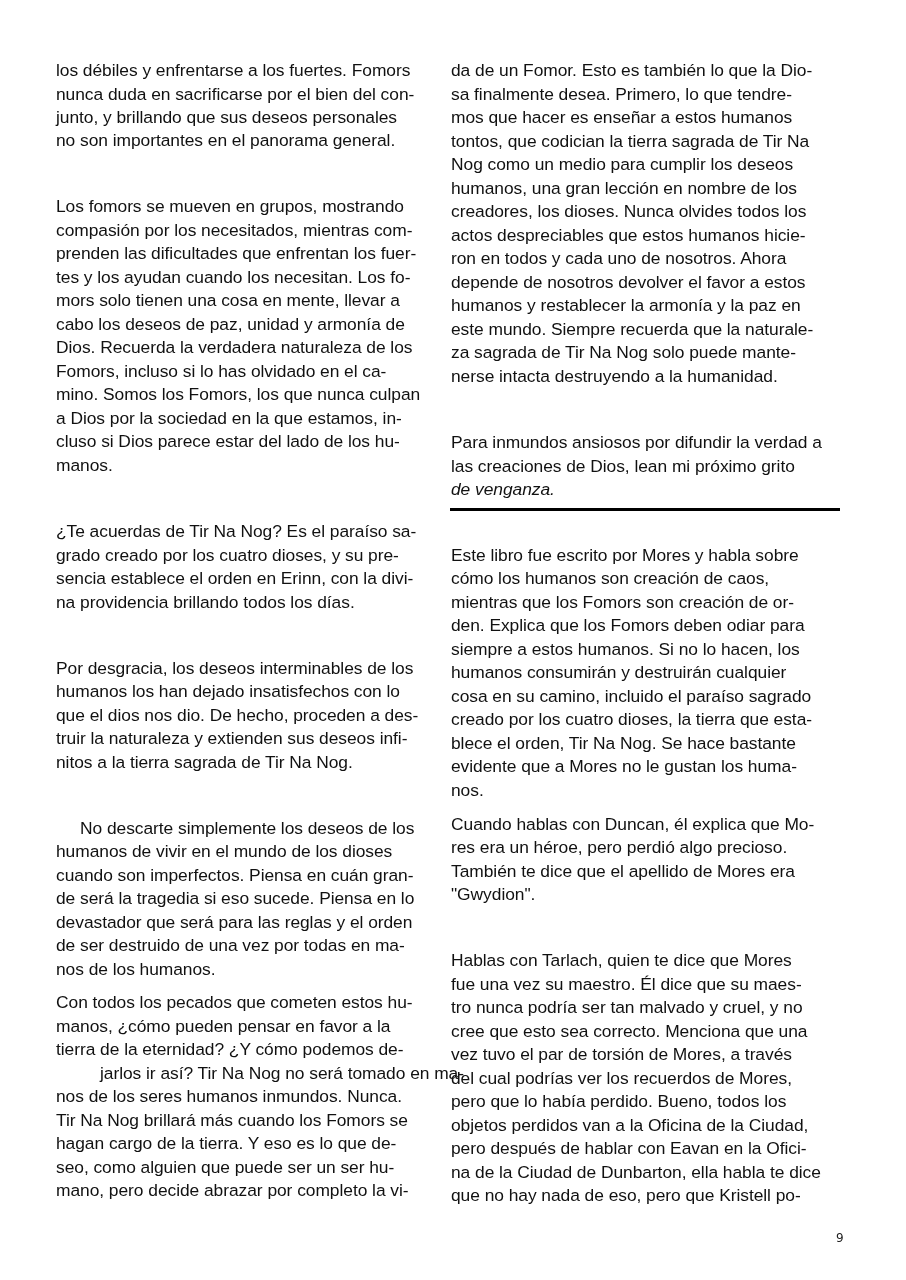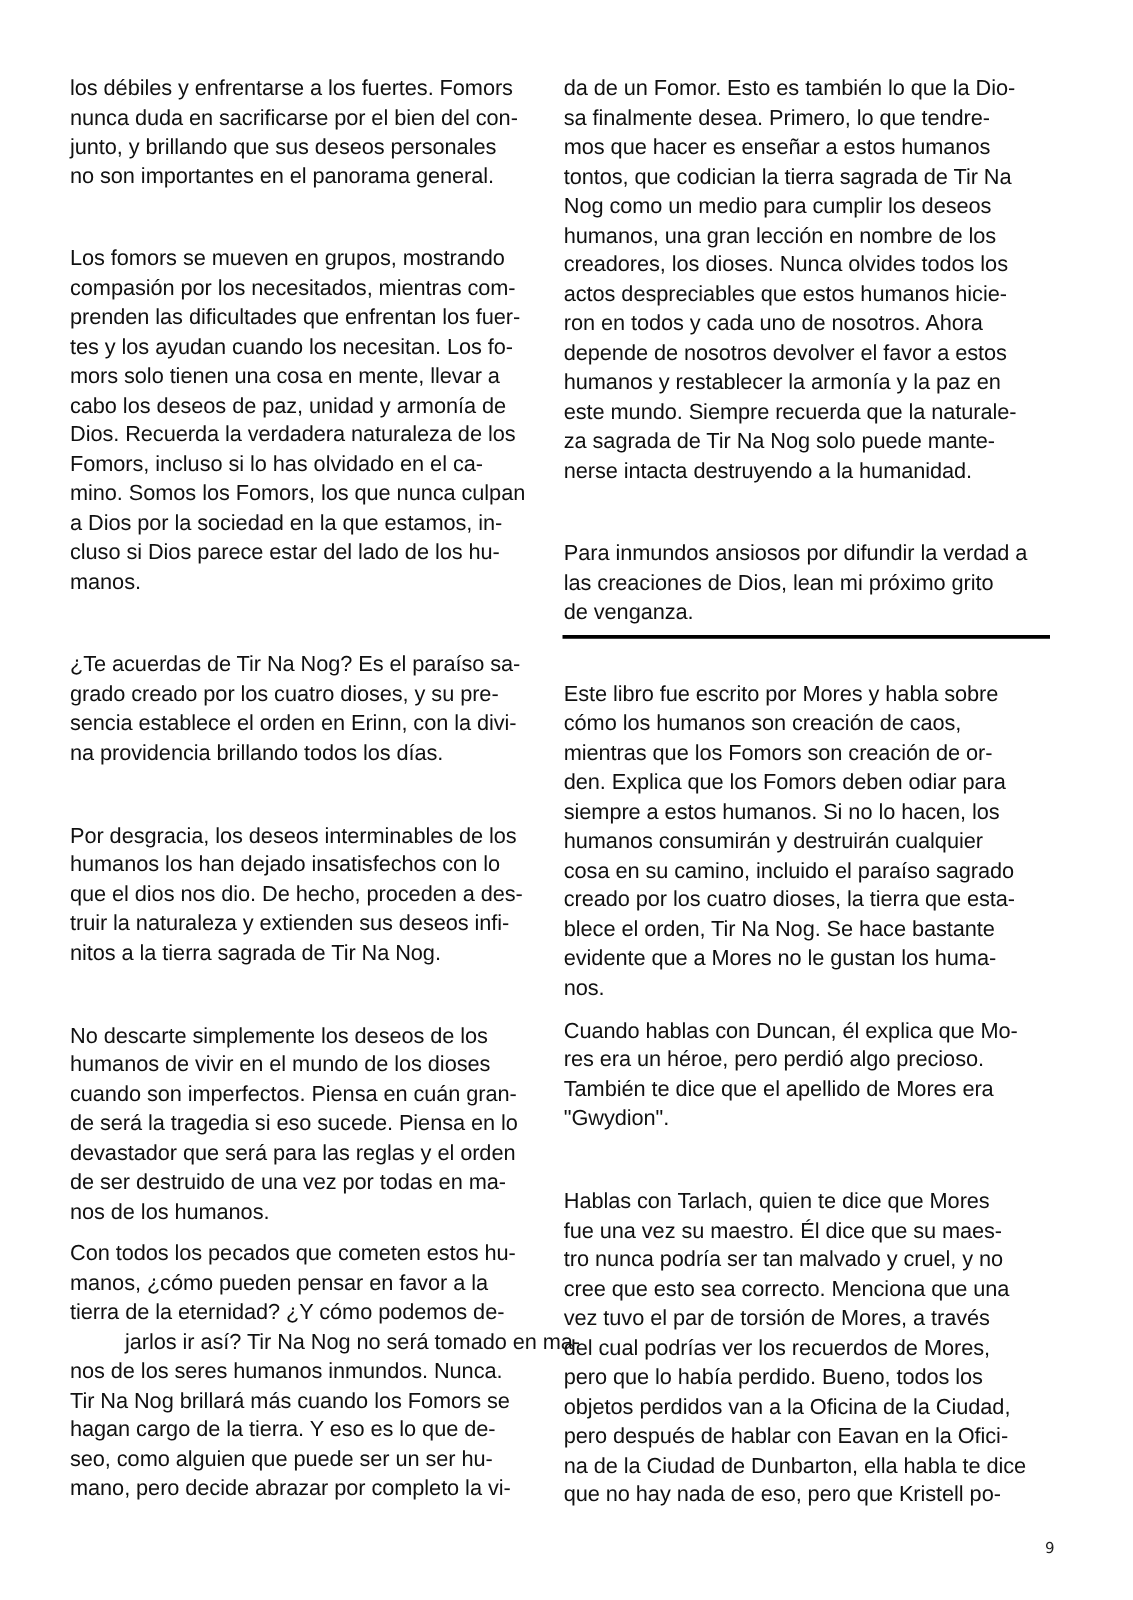--- a/index.html
+++ b/index.html
@@ -69,21 +69,21 @@
     <div class="line" style="top: 453px;">manos.</div>
     <div class="line" style="top: 519px;">¿Te acuerdas de Tir Na Nog? Es el paraíso sa-</div>
     <div class="line" style="top: 543px;">grado creado por los cuatro dioses, y su pre-</div>
     <div class="line" style="top: 566px;">sencia establece el orden en Erinn, con la divi-</div>
     <div class="line" style="top: 590px;">na providencia brillando todos los días.</div>
     <div class="line" style="top: 656px;">Por desgracia, los deseos interminables de los</div>
     <div class="line" style="top: 679px;">humanos los han dejado insatisfechos con lo</div>
     <div class="line" style="top: 703px;">que el dios nos dio. De hecho, proceden a des-</div>
     <div class="line" style="top: 726px;">truir la naturaleza y extienden sus deseos infi-</div>
     <div class="line" style="top: 750px;">nitos a la tierra sagrada de Tir Na Nog.</div>
-    <div class="line" style="top: 816px;">No descarte simplemente los deseos de los</div>
+    <div class="line" style="top: 816px; margin-left: 24px;">No descarte simplemente los deseos de los</div>
     <div class="line" style="top: 839px;">humanos de vivir en el mundo de los dioses</div>
     <div class="line" style="top: 863px;">cuando son imperfectos. Piensa en cuán gran-</div>
     <div class="line" style="top: 886px;">de será la tragedia si eso sucede. Piensa en lo</div>
     <div class="line" style="top: 910px;">devastador que será para las reglas y el orden</div>
     <div class="line" style="top: 933px;">de ser destruido de una vez por todas en ma-</div>
     <div class="line" style="top: 957px;">nos de los humanos.</div>
     <div class="line" style="top: 990px;">Con todos los pecados que cometen estos hu-</div>
     <div class="line" style="top: 1014px;">manos, ¿cómo pueden pensar en favor a la</div>
     <div class="line" style="top: 1037px;">tierra de la eternidad? ¿Y cómo podemos de-</div>
     <div class="line" style="top: 1061px; margin-left: 44px;">jarlos ir así? Tir Na Nog no será tomado en ma-</div>
@@ -103,21 +103,21 @@
     <div class="line" style="top: 199px;">creadores, los dioses. Nunca olvides todos los</div>
     <div class="line" style="top: 223px;">actos despreciables que estos humanos hicie-</div>
     <div class="line" style="top: 246px;">ron en todos y cada uno de nosotros. Ahora</div>
     <div class="line" style="top: 270px;">depende de nosotros devolver el favor a estos</div>
     <div class="line" style="top: 293px;">humanos y restablecer la armonía y la paz en</div>
     <div class="line" style="top: 317px;">este mundo. Siempre recuerda que la naturale-</div>
     <div class="line" style="top: 340px;">za sagrada de Tir Na Nog solo puede mante-</div>
     <div class="line" style="top: 364px;">nerse intacta destruyendo a la humanidad.</div>
     <div class="line" style="top: 430px;">Para inmundos ansiosos por difundir la verdad a</div>
     <div class="line" style="top: 454px;">las creaciones de Dios, lean mi próximo grito</div>
-    <div class="line" style="top: 477px;">de venganza.</div>
+    <div class="line" style="top: 477px; font-style: italic;">de venganza.</div>
     <div class="line" style="top: 543px;">Este libro fue escrito por Mores y habla sobre</div>
     <div class="line" style="top: 566px;">cómo los humanos son creación de caos,</div>
     <div class="line" style="top: 590px;">mientras que los Fomors son creación de or-</div>
     <div class="line" style="top: 613px;">den. Explica que los Fomors deben odiar para</div>
     <div class="line" style="top: 637px;">siempre a estos humanos. Si no lo hacen, los</div>
     <div class="line" style="top: 660px;">humanos consumirán y destruirán cualquier</div>
     <div class="line" style="top: 684px;">cosa en su camino, incluido el paraíso sagrado</div>
     <div class="line" style="top: 707px;">creado por los cuatro dioses, la tierra que esta-</div>
     <div class="line" style="top: 731px;">blece el orden, Tir Na Nog. Se hace bastante</div>
     <div class="line" style="top: 754px;">evidente que a Mores no le gustan los huma-</div>

